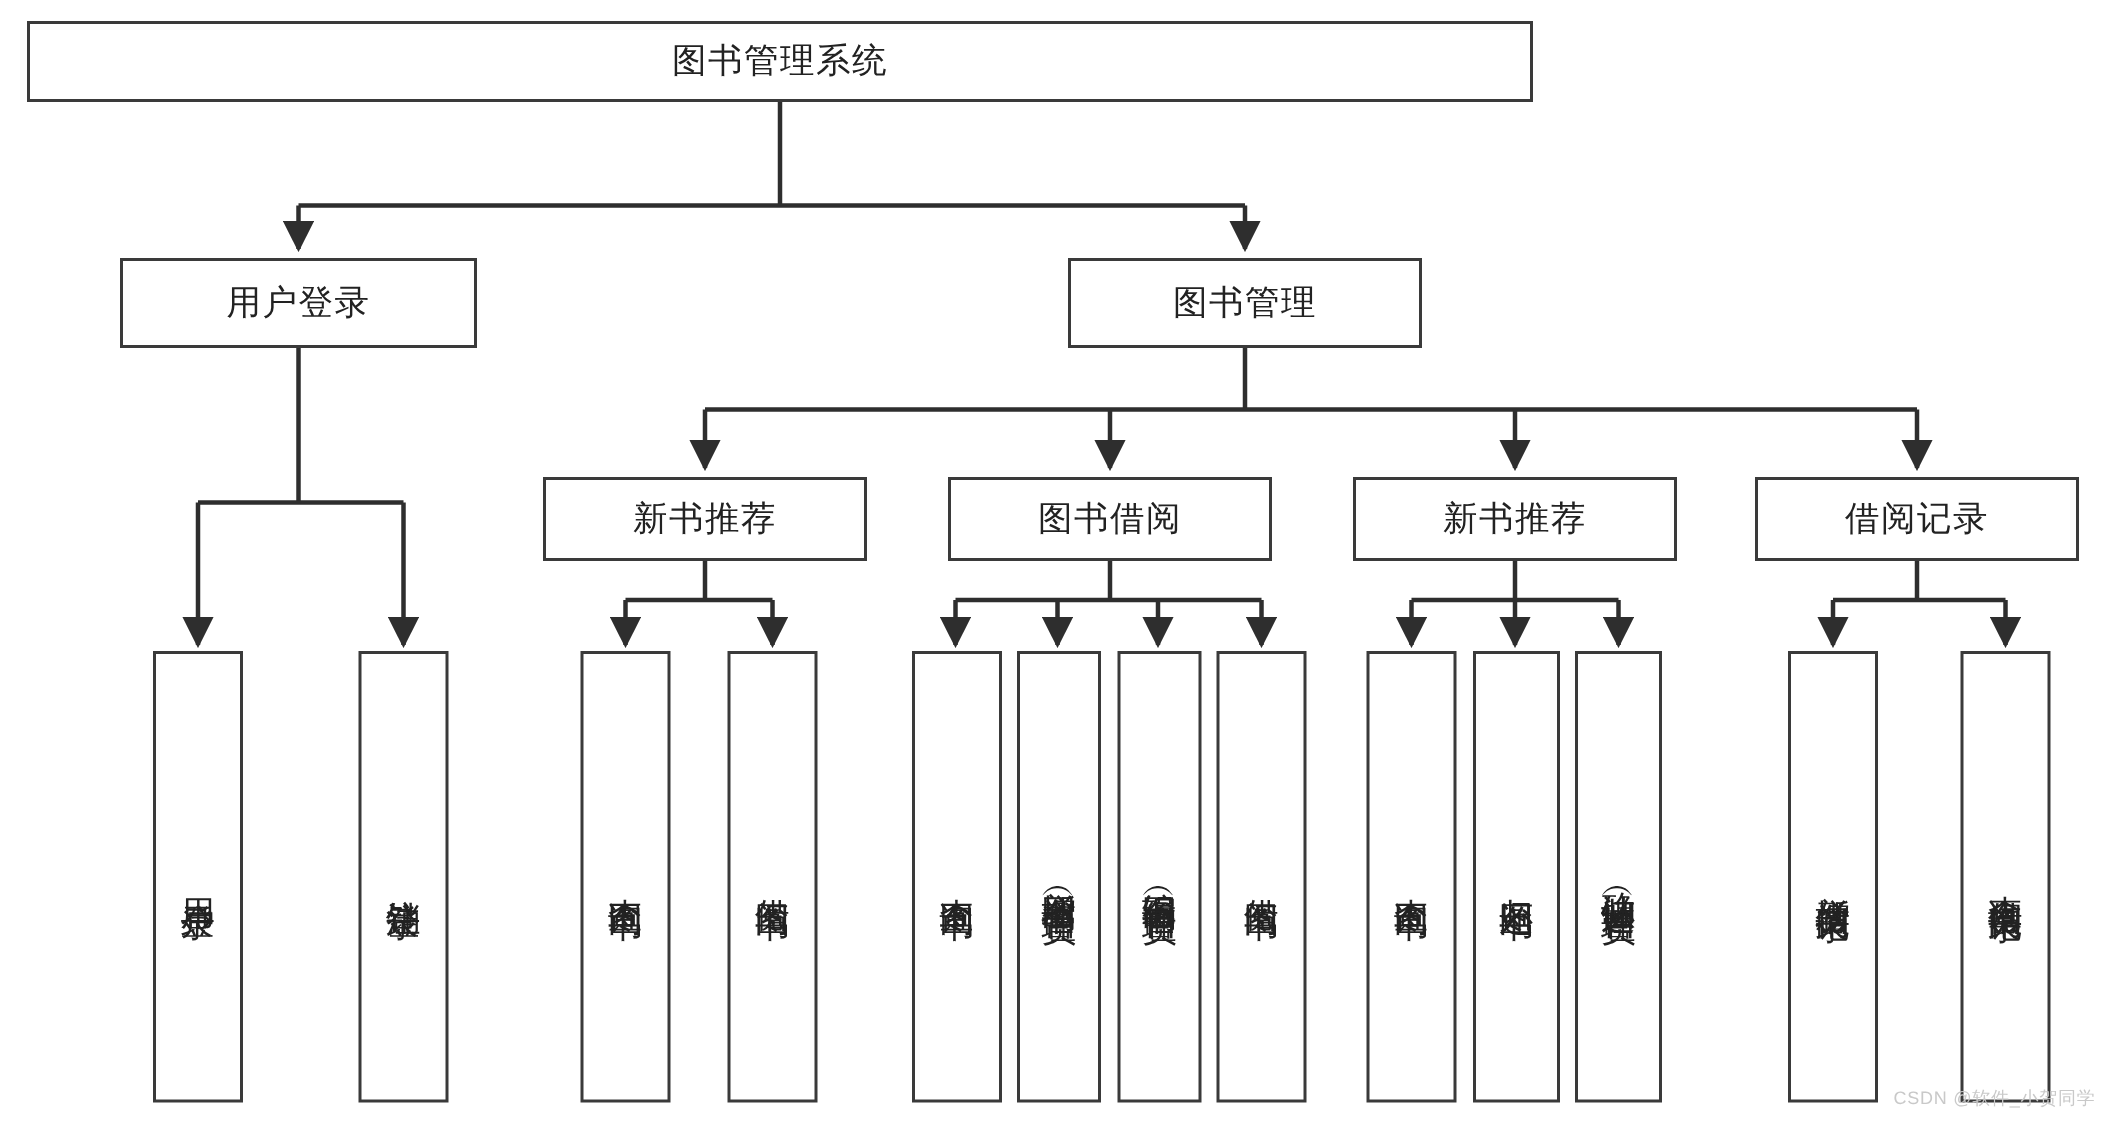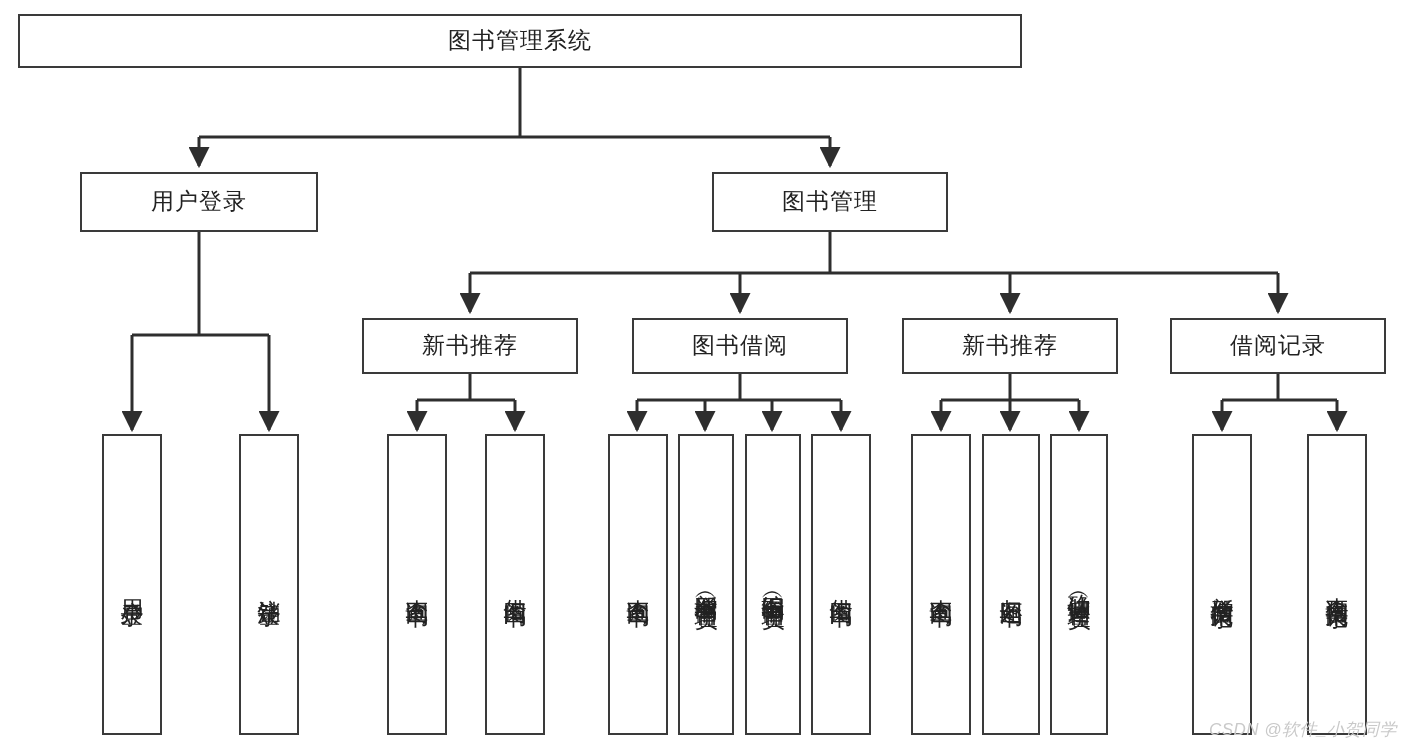--- a/index.html
+++ b/index.html
@@ -53,26 +53,25 @@
   .node.vert .label {
     writing-mode: vertical-rl;
     text-orientation: upright;
     display: block;
     max-height: 100%;
   }
   #watermark {
     position: absolute;
     right: 8px;
     bottom: 6px;
-    font-size: 17px;
+    font-size: 12px;
     color: #c9c9c9;
     letter-spacing: 0.5px;
     white-space: nowrap;
     user-select: none;
-    font-style: italic;
   }
 </style>
 </head>
 <body>
 
 <div id="diagram-root">
 
   <svg id="connector-layer" viewBox="0 0 1405 747" width="1405" height="747">
     <defs>
       <marker id="arrowhead" viewBox="0 0 10 10" refX="9" refY="5" markerWidth="7" markerHeight="7" orient="auto-start-reverse">

